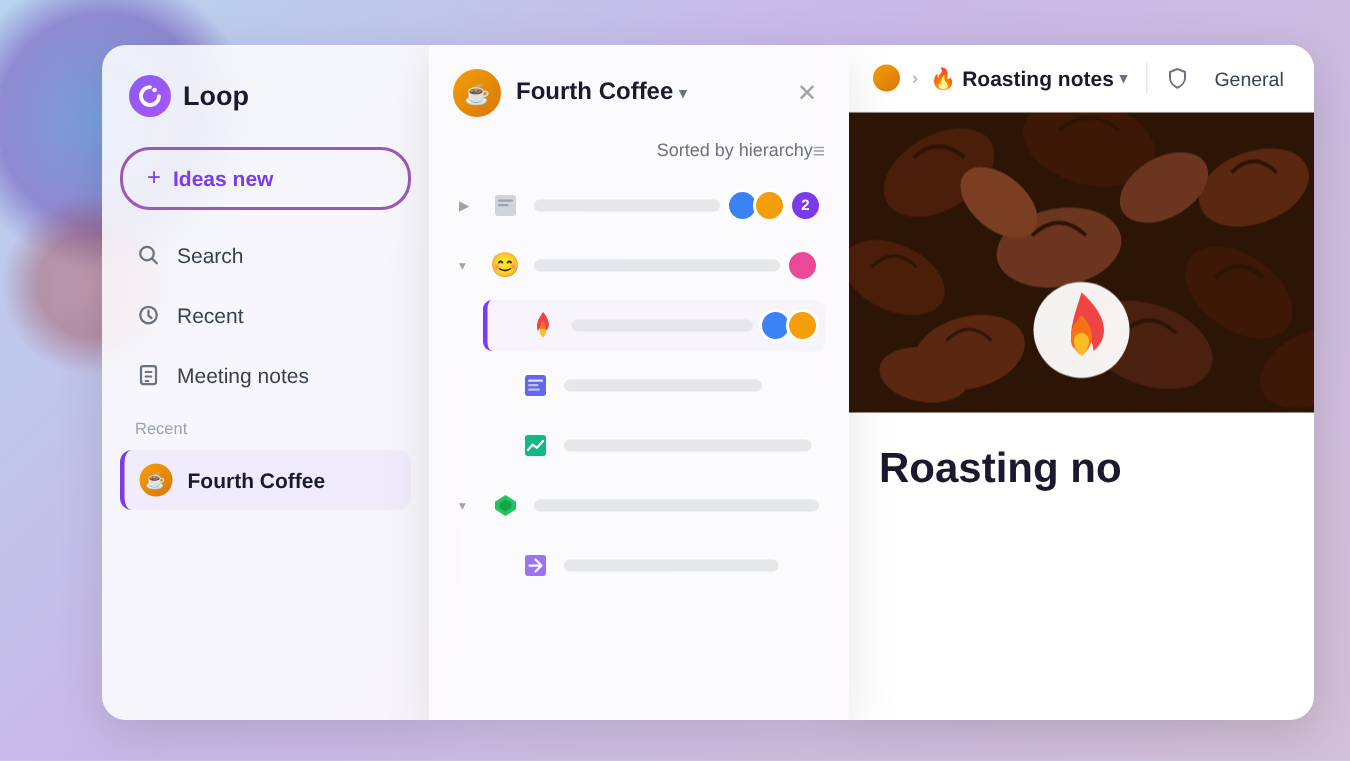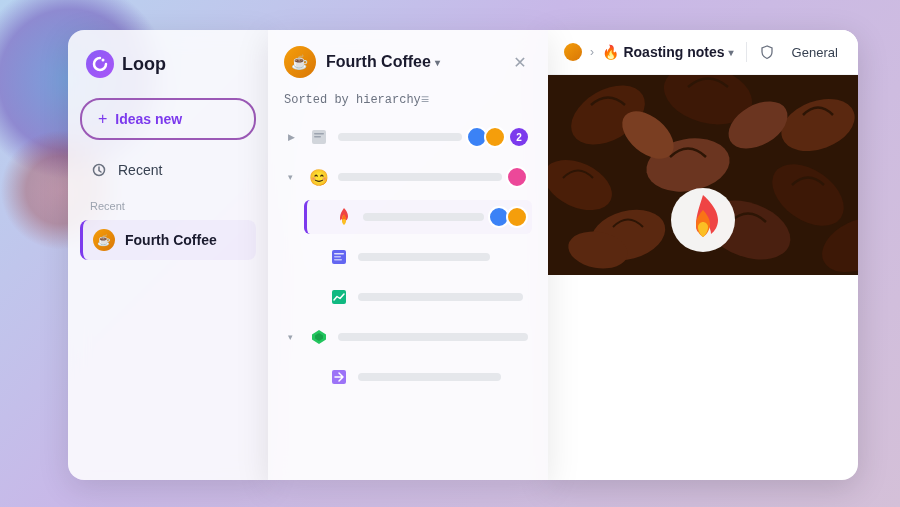--- a/index.html
+++ b/index.html
@@ -46,21 +46,21 @@
       position: absolute;
       top: 30px;
       left: 68px;
       display: flex;
       gap: 0;
       height: 450px;
     }
 
     
     .sidebar {
-      width: 200px;
+      width: 218px;
       background: rgba(255,255,255,0.85);
       backdrop-filter: blur(10px);
       border-radius: 16px 0 0 16px;
       padding: 20px 12px;
       display: flex;
       flex-direction: column;
       gap: 4px;
       box-shadow: 0 8px 32px rgba(0,0,0,0.12);
     }
 
@@ -221,23 +221,22 @@
       cursor: pointer;
       color: #9ca3af;
       font-size: 16px;
       background: none;
       border: none;
     }
 
     .sort-bar {
       display: flex;
       align-items: center;
-      justify-content: flex-start;
+      justify-content: flex-end;
       margin-bottom: 12px;
-      font-family: Liberation Mono, monospace;
     }
 
     .sort-label {
       font-size: 12px;
       color: #6b7280;
     }
 
     .sort-icon {
       color: #9ca3af;
       font-size: 14px;
@@ -450,33 +449,51 @@
         </svg>
       </div>
       <span class="loop-text">Loop</span>
     </div>
 
     <button class="create-new-btn">
       <span style="font-size:16px;font-weight:300;">+</span>
       <span>Ideas new</span>
     </button>
 
+    <div class="sidebar-item">
+      <span class="icon">
+        <svg width="16" height="16" viewBox="0 0 16 16" fill="none">
+          <circle cx="7" cy="7" r="4.5" stroke="#6b7280" stroke-width="1.5"></circle>
+          <path d="M10.5 10.5L13.5 13.5" stroke="#6b7280" stroke-width="1.5" stroke-linecap="round"></path>
+        </svg>
+      </span>
+      <span>Search</span>
+    </div>
 
 
     <div class="sidebar-item">
       <span class="icon">
         <svg width="16" height="16" viewBox="0 0 16 16" fill="none">
           <circle cx="8" cy="8" r="5.5" stroke="#6b7280" stroke-width="1.5"></circle>
           <path d="M8 5v3.5L10 10" stroke="#6b7280" stroke-width="1.5" stroke-linecap="round"></path>
         </svg>
       </span>
       <span>Recent</span>
     </div>
 
 
+    <div class="sidebar-item">
+      <span class="icon">
+        <svg width="16" height="16" viewBox="0 0 16 16" fill="none">
+          <rect x="3" y="2" width="10" height="12" rx="1.5" stroke="#6b7280" stroke-width="1.5" fill="none"></rect>
+          <path d="M6 6h4M6 9h4M6 12h2" stroke="#6b7280" stroke-width="1.2" stroke-linecap="round"></path>
+        </svg>
+      </span>
+      <span>Meeting notes</span>
+    </div>
 
 
     <div class="sidebar-section-label">Recent</div>
 
     <div class="sidebar-recent-item">
       <div class="recent-avatar">☕</div>
       <span>Fourth Coffee</span>
     </div>
 
   </div>
@@ -654,16 +671,19 @@
 
           <circle cx="35" cy="35" r="32" fill="white" opacity="0.95"></circle>
 
           <path d="M35 10 C35 10 50 22 50 35 C50 41 47 46 43 49 C43 43 39 38 36 36 C36 40 33 44 30 47 C28 45 28 42 28 40 C28 30 32 20 35 10Z" fill="#ef4444"></path>
           <path d="M35 25 C35 25 42 32 42 39 C42 44 39.5 49 35 52 C30.5 49 28 44 28 39 C28 32 35 25 35 25Z" fill="#f97316"></path>
           <path d="M35 37 C37.5 37 40 39.2 40 42 C40 46 37.5 50 35 52 C32.5 50 30 46 30 42 C30 39.2 32.5 37 35 37Z" fill="#fbbf24"></path>
         </svg>
       </div>
     </div>
 
+    <div class="right-panel-content">
+      <div class="roasting-title">Roasting no</div>
+    </div>
 
   </div>
 
 </div>
 
 </body></html>

